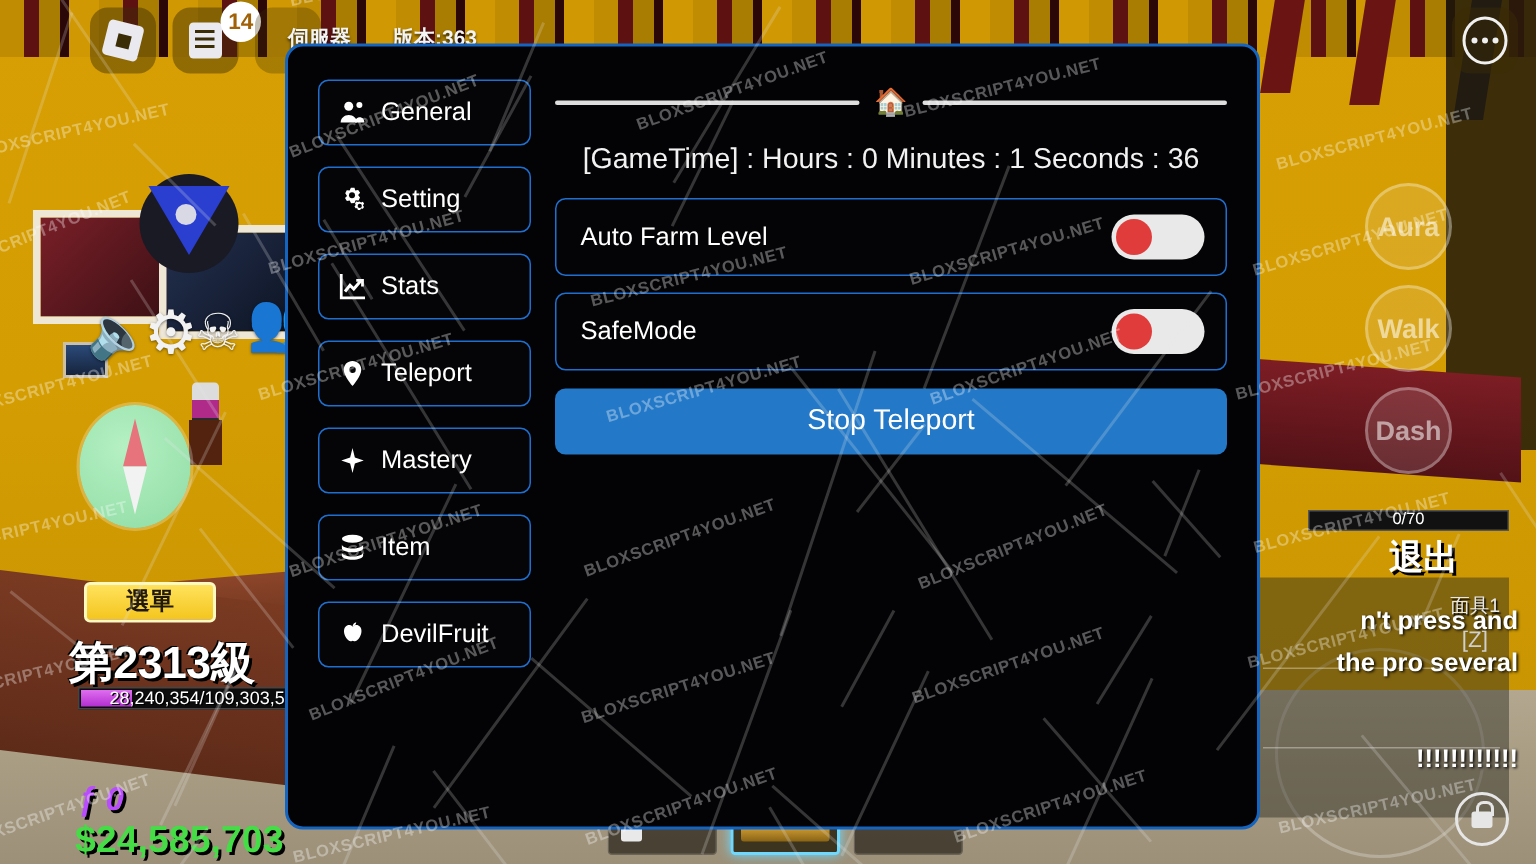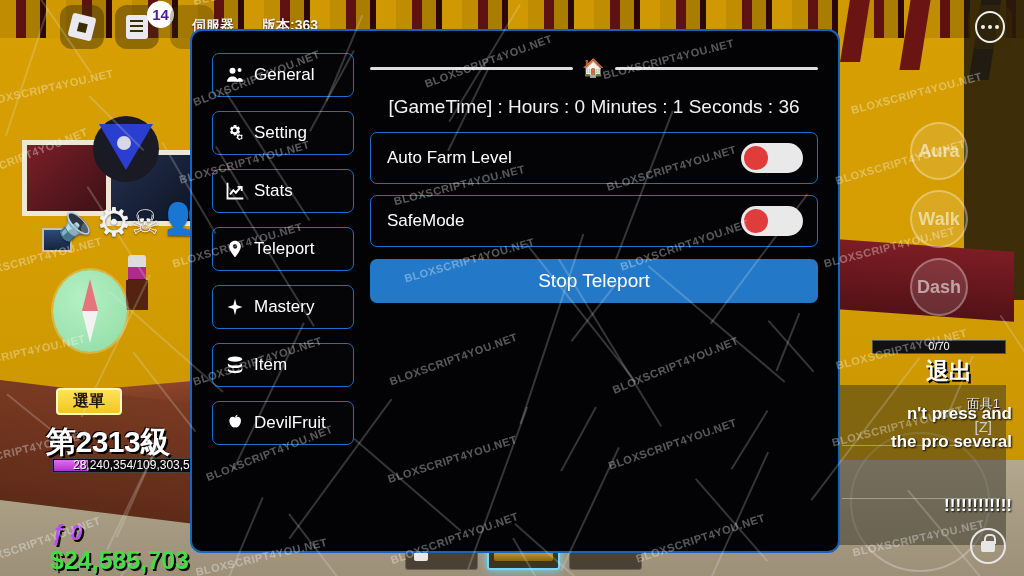--- a/index.html
+++ b/index.html
@@ -129,35 +129,35 @@
     position:absolute; top:5px; width:44px; height:44px; border-radius:12px;
     background:rgba(60,45,5,.45); display:flex; align-items:center; justify-content:center;
   }
   .roblox-logo { width:24px; height:24px; background:#e9e9ef; transform:rotate(14deg); border-radius:3px; position:relative; }
   .roblox-logo:after { content:""; position:absolute; left:8px; top:8px; width:9px; height:9px; background:#3b2d06; }
   .chat-glyph { width:22px; height:24px; background:#e9e9ef; border-radius:3px; position:relative; }
   .chat-glyph:before { content:""; position:absolute; left:4px; top:5px; width:13px; height:2px;
      background:#3b2d06; box-shadow:0 5px 0 #3b2d06, 0 10px 0 #3b2d06; }
   .badge {
     position:absolute; left:32px; top:-4px; min-width:27px; height:27px; border-radius:14px;
-    background:#fff; color:#4c1d95; font-size:15px; font-weight:bold;
+    background:#fff; color:#a16207; font-size:15px; font-weight:bold;
     display:flex; align-items:center; justify-content:center; padding:0 5px;
   }
   .tb-text { position:absolute; top:17px; color:#f4f4f4; font-size:14px; font-weight:bold;
              text-shadow:0 1px 2px rgba(0,0,0,.75); white-space:nowrap; }
   .dots-btn { position:absolute; right:12px; top:5px; width:44px; height:44px; border-radius:12px;
               background:rgba(60,45,5,.45); display:flex; align-items:center; justify-content:center; }
   .dots-circle { width:30px; height:32px; border:2px solid #f0f0f0; border-radius:50%;
                  display:flex; align-items:center; justify-content:center; gap:3px; }
   .dots-circle i { width:4px; height:4px; border-radius:50%; background:#f0f0f0; display:block; }
 
   
   #hud-left { position:absolute; left:0; top:380px; width:200px; }
   .menu-btn {
-    position:absolute; left:56px; top:8px; width:66px; height:27px;
+    position:absolute; left:56px; top:8px; width:88px; height:27px;
     background:linear-gradient(180deg,#ffe25c,#f4c51e);
     border:2px solid #fff8c0; border-radius:4px;
     color:#20180a; font-size:16px; font-weight:bold;
     display:flex; align-items:center; justify-content:center;
   }
   .lvl-text { position:absolute; left:46px; top:42px; color:#fff; font-size:30px; font-weight:bold;
               text-shadow:2px 2px 0 #000,-1px -1px 0 #000; letter-spacing:-.5px; }
   .xp-wrap { position:absolute; left:52px; top:78px; width:148px; height:15px;
              background:#0d0d0d; border:1px solid #444; }
   .xp-fill { position:absolute; left:1px; top:1px; width:34px; height:11px;

